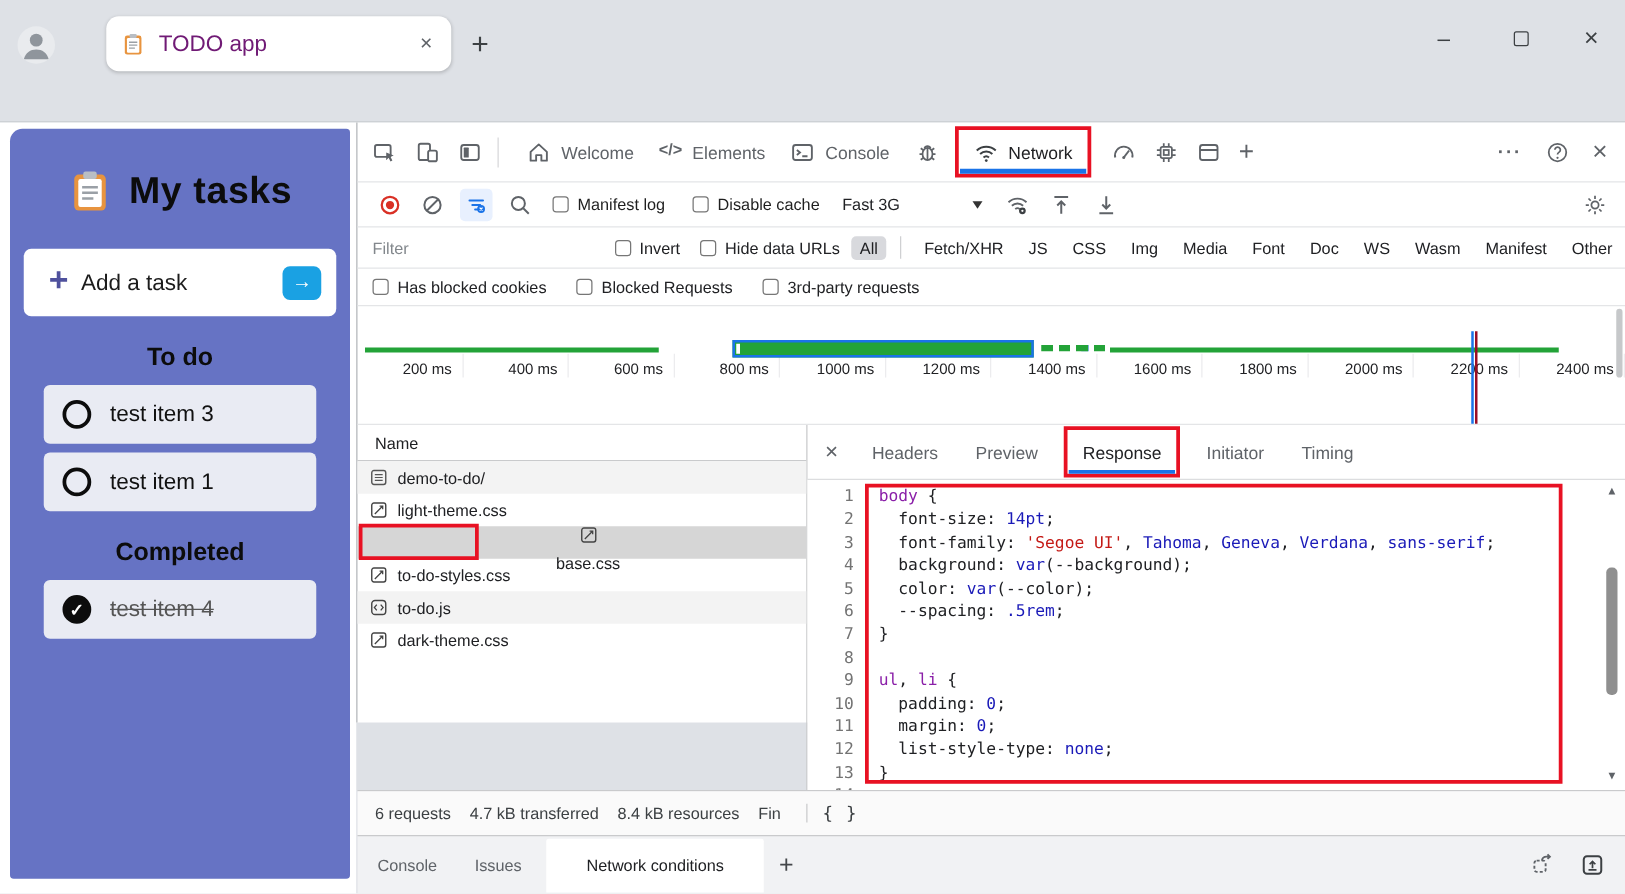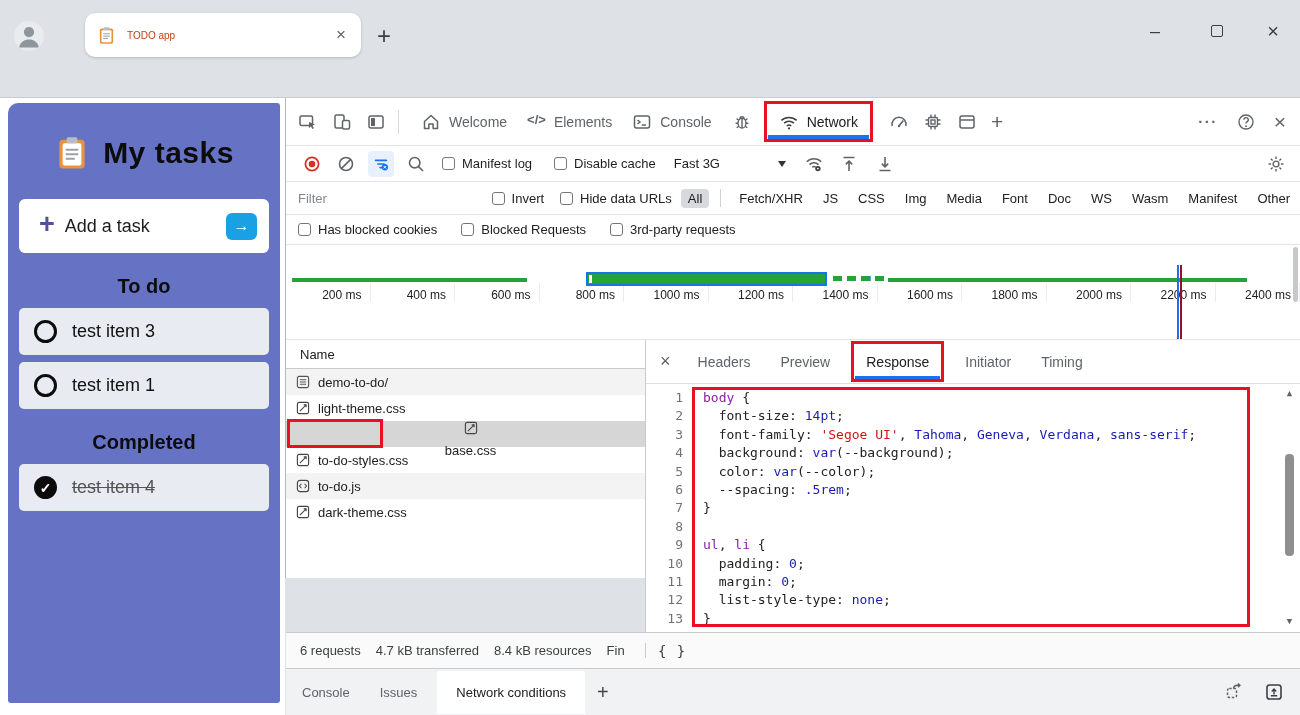--- a/index.html
+++ b/index.html
@@ -5,21 +5,21 @@
   * { margin:0; padding:0; box-sizing:border-box; }
   body { background:#fff; font-family:"Liberation Sans",sans-serif; }
   #root { position:relative; width:1300px; height:715px; background:#dee1e6; overflow:hidden; color:#202124; font-size:13px; }
 
   
   .titlebar { position:absolute; left:0; top:0; width:1300px; height:60px; }
   .avatar { position:absolute; left:14px; top:21px; width:30px; height:30px; border-radius:50%; background:#e9ebee; overflow:hidden; }
   .avatar svg { width:100%; height:100%; }
   .btab { position:absolute; left:85px; top:13px; width:276px; height:44px; background:#fff; border-radius:10px; box-shadow:0 1px 3px rgba(0,0,0,.18); display:flex; align-items:center; padding:0 12px; }
   .btab .fav { width:19px; height:19px; margin-right:11px; flex:0 0 auto; }
-  .btab .ttl { flex:1; font-size:10px; color:#c2410c; white-space:nowrap; overflow:hidden; }
+  .btab .ttl { flex:1; font-size:18px; color:#701a75; white-space:nowrap; overflow:hidden; }
   .btab .cls { font-size:17px; color:#5f6368; padding:0 3px; }
   .newtab { position:absolute; left:377px; top:22px; font-size:24px; font-weight:300; color:#3c4043; }
   .winctl { position:absolute; top:18px; height:26px; display:flex; align-items:center; justify-content:center; width:30px; color:#3c4043; }
   .wc-min { left:1140px; font-size:18px; }
   .wc-max { left:1202px; }
   .wc-max i { display:block; width:12px; height:12px; border:1.6px solid #3c4043; border-radius:2px; }
   .wc-close { left:1258px; font-size:20px; }
 
   .addressrow { position:absolute; left:0; top:60px; width:1300px; height:38px; border-bottom:1px solid #c8cbcf; }
   .navback { position:absolute; left:24px; top:63px; font-size:22px; color:#3c4043; }
@@ -35,21 +35,21 @@
   .page { position:absolute; left:0; top:98px; width:285px; height:617px; background:#fff; }
   .todo-panel { position:absolute; left:8px; top:5px; width:272px; height:600px; background:#6673c4; border-radius:10px 3px 3px 3px; }
   .todo-header { display:flex; align-items:center; justify-content:center; gap:13px; padding-top:32px; }
   .todo-header .clip { width:36px; height:36px; }
   .todo-title { font-size:30px; font-weight:800; color:#0c0c0c; letter-spacing:.5px; }
   .add-card { margin:28px auto 0; width:250px; height:54px; background:#fff; border-radius:6px; display:flex; align-items:center; padding:0 12px; }
   .add-plus { color:#4f519d; font-size:27px; font-weight:700; margin:0 10px 3px 8px; }
   .add-label { flex:1; font-size:18px; color:#1c1c1c; }
   .go-btn { width:31px; height:27px; background:#1aa1e3; border-radius:6px; color:#fff; display:flex; align-items:center; justify-content:center; font-size:16px; font-weight:700; }
   .section-h { text-align:center; font-size:20px; font-weight:700; color:#0c0c0c; margin-top:22px; margin-bottom:10px; }
-  .task { margin:7px auto 0; width:250px; height:47px; background:#e9ebf3; border-radius:5px; display:flex; align-items:center; padding:0 15px; gap:15px; }
+  .task { margin:7px auto 0; width:218px; height:47px; background:#e9ebf3; border-radius:5px; display:flex; align-items:center; padding:0 15px; gap:15px; }
   .tcircle { width:23px; height:23px; border:3px solid #0c0c0c; border-radius:50%; flex:0 0 auto; display:flex; align-items:center; justify-content:center; }
   .tcircle.done { background:#0c0c0c; color:#fff; font-size:14px; font-weight:700; }
   .task-label { font-size:18px; color:#111; }
   .task.done .task-label { color:#555; text-decoration:line-through; }
 
   
   .devtools { position:absolute; left:285px; top:98px; width:1015px; height:480px; background:#fff; border-left:1px solid #b4b7bb; }
   .dt-row { border-bottom:1px solid #e4e5e7; display:flex; align-items:center; }
   .ic { width:20px; height:20px; display:inline-block; flex:0 0 auto; }
   .ic svg { width:100%; height:100%; display:block; }
@@ -118,21 +118,21 @@
   .vs-arr { position:absolute; left:0; width:15px; text-align:center; font-size:9px; color:#5f6368; }
   .vs-thumb { position:absolute; left:3px; top:66px; width:9px; height:102px; background:#8f8f8f; border-radius:4px; }
 
   .summaryrow { height:35px; display:flex; background:#fafafa;align-items:center; }
   .sum-left { width:360px; border-right:1px solid #c9cacc; display:flex; align-items:center; gap:15px; padding-left:14px; font-size:13px; color:#3c4043; overflow:hidden; white-space:nowrap; }
   .sum-right { flex:1; display:flex; align-items:center; padding-left:12px; }
   .fmt-btn { font-family:"DejaVu Sans Mono",monospace; font-size:14px; color:#3c4043; letter-spacing:1px; }
 
   .drawer { height:47px; border-bottom:none; background:#f1f2f4; padding-left:16px; border-top:1px solid #c9cacc; display:flex; align-items:center; }
   .drawer-tab { font-size:13px; color:#5f6368; margin-right:30px; white-space:nowrap; }
-  .drawer-tab.active { background:#fff; height:43px; display:flex; align-items:center; padding:0 19px; margin:0 10px 0 -10px; color:#202124; border-radius:2px 2px 0 0; }
+  .drawer-tab.active { background:#fff; height:43px; display:flex; align-items:center; padding:0 32px; margin:0 10px 0 -10px; color:#202124; border-radius:2px 2px 0 0; }
   .drawer-plus { font-size:20px; color:#44474a; font-weight:300; margin-left:2px; }
   .drawer-right { margin-left:auto; display:flex; align-items:center; gap:20px; padding-right:16px; }
 </style>
 </head>
 <body>
 
 <div id="root">
 
   <div class="titlebar">
     <div class="avatar"><svg viewBox="0 0 20 20">

